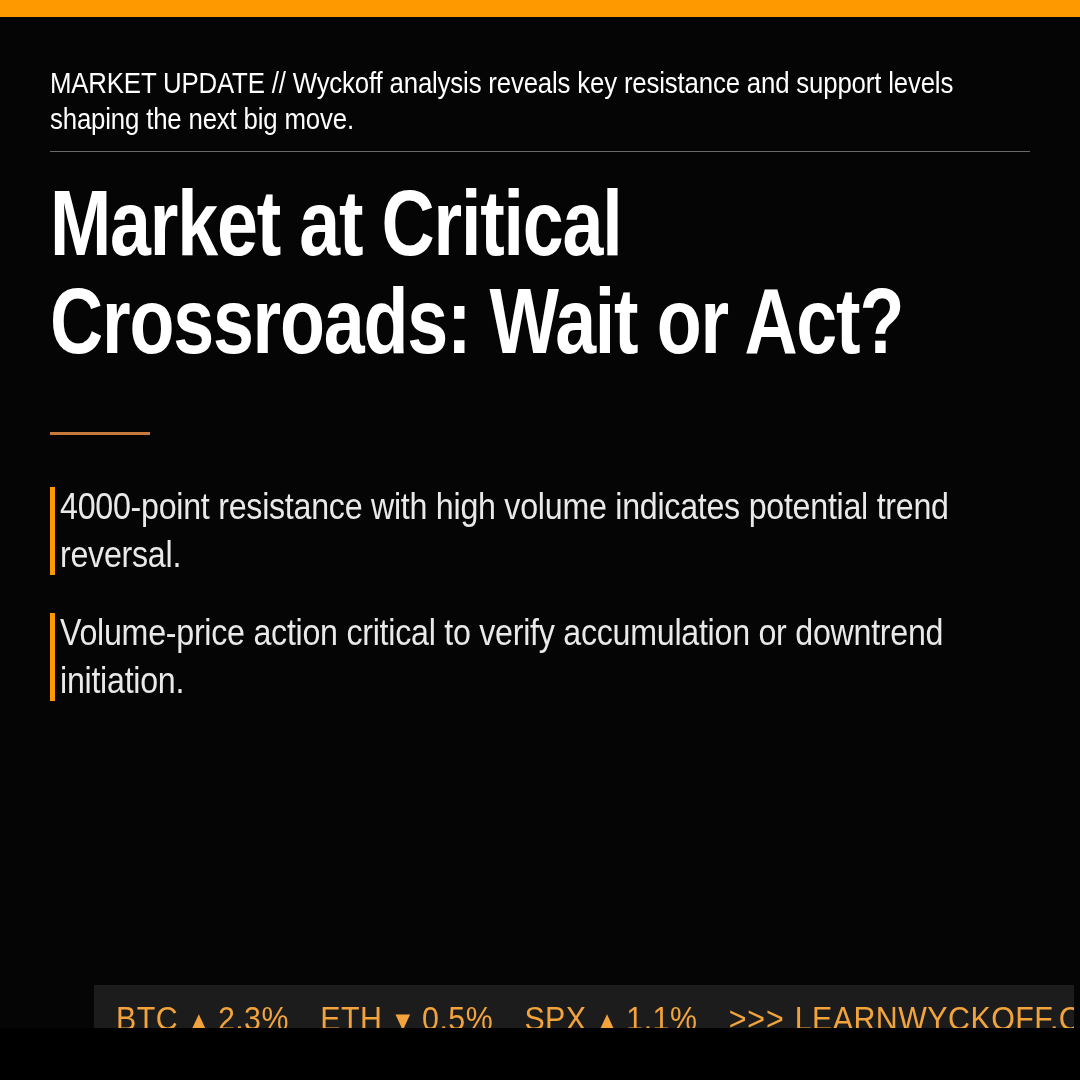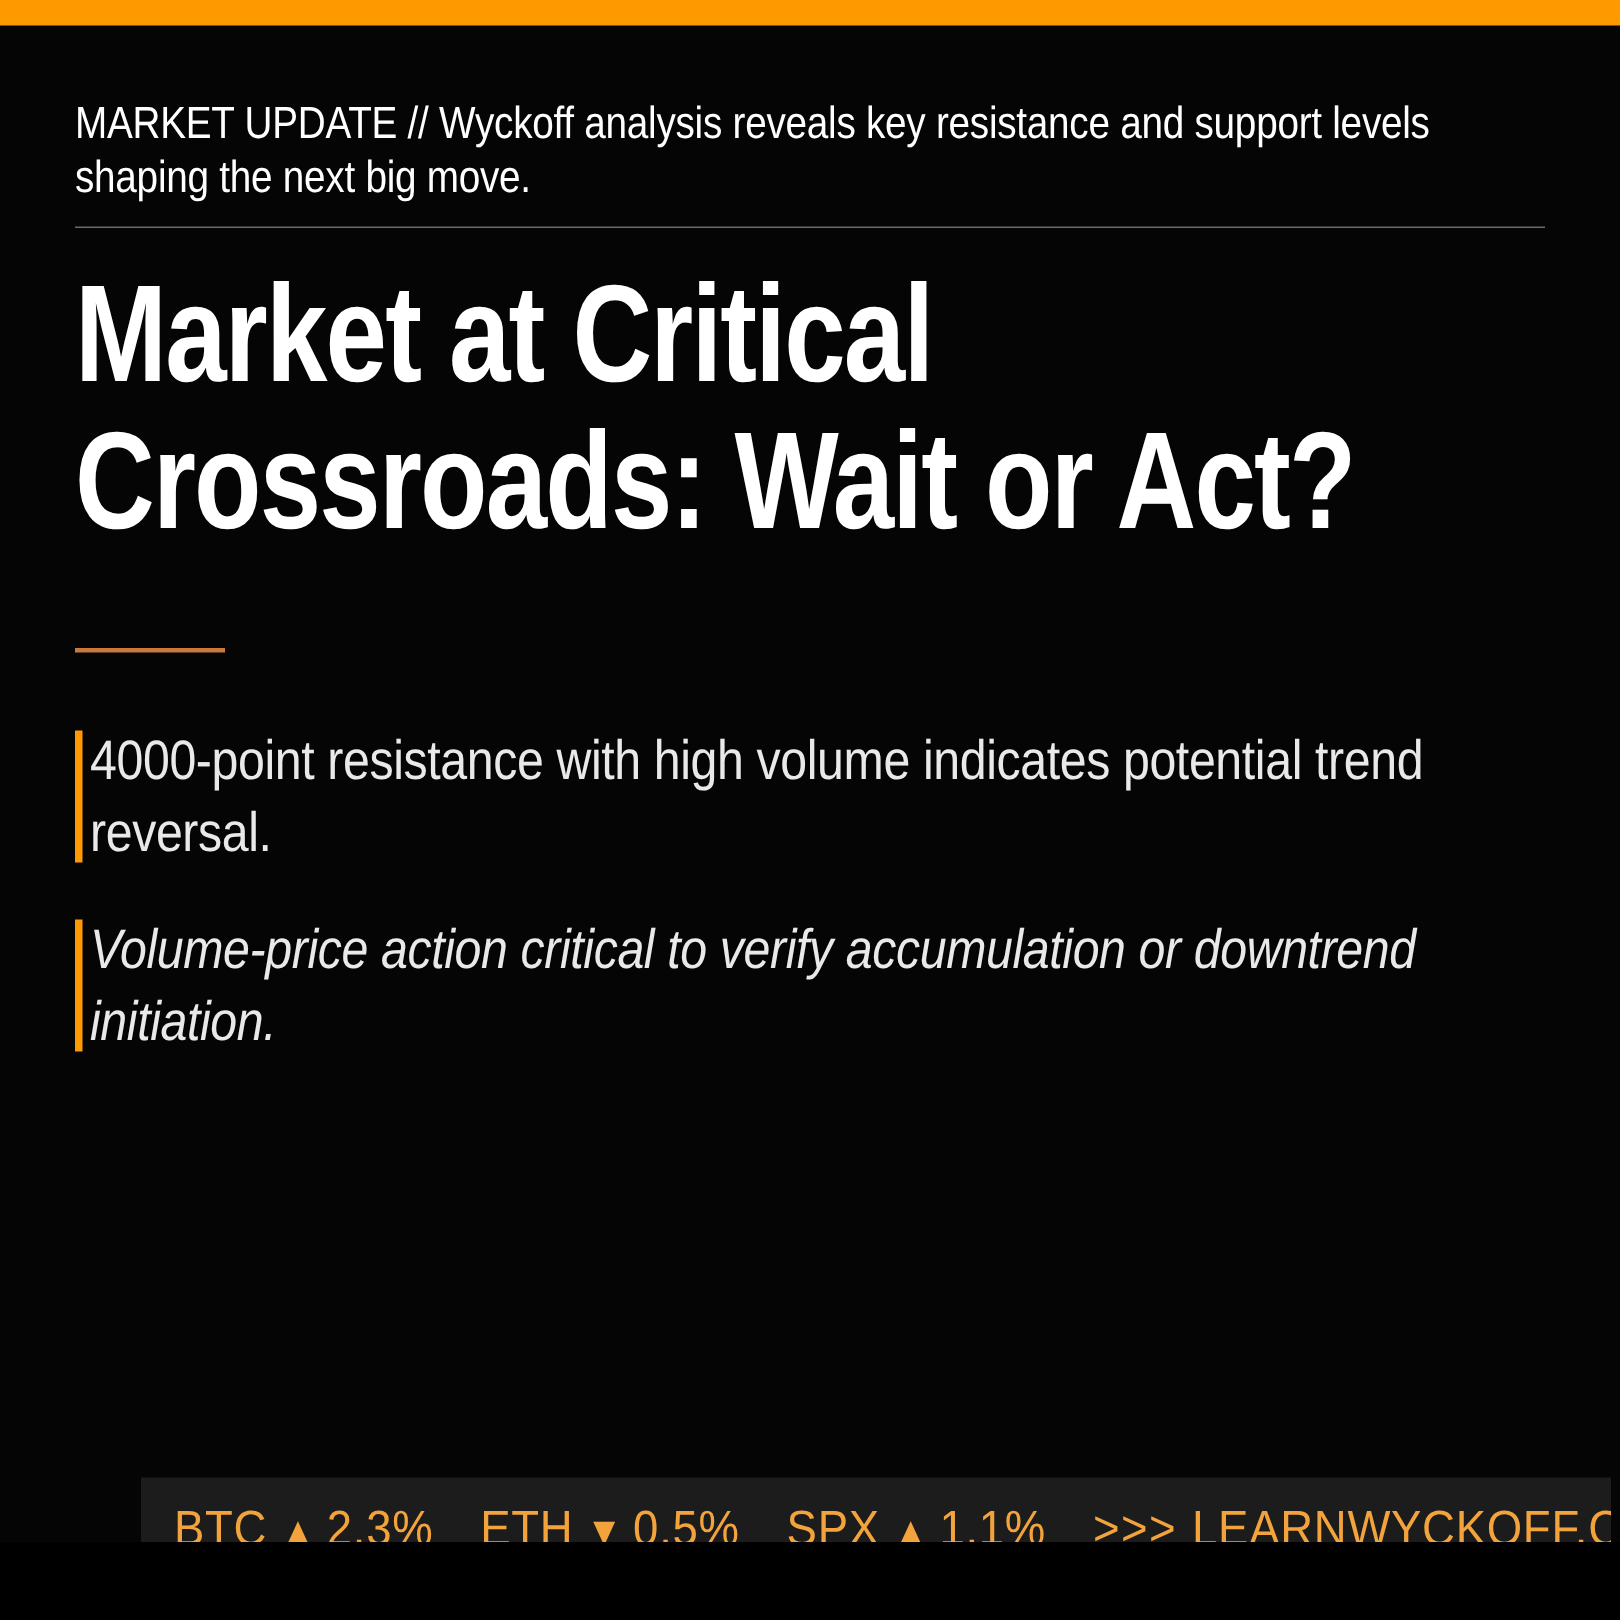--- a/index.html
+++ b/index.html
@@ -85,21 +85,20 @@
   }
 
   .bullet {
     position: relative;
     padding-left: 10px;
     margin-bottom: 30px;
   }
 
   .bullet:last-child {
     margin-bottom: 0;
-    font-style: italic;
   }
 
   .bullet-bar {
     position: absolute;
     left: 0;
     top: 4px;
     bottom: 4px;
     width: 5px;
     background: #FF9900;
   }

